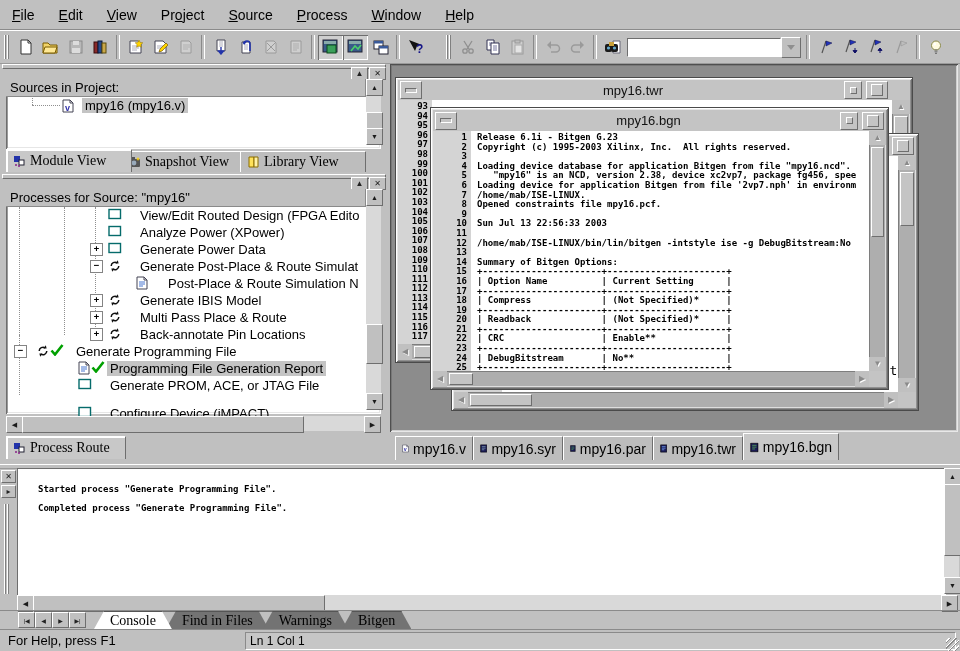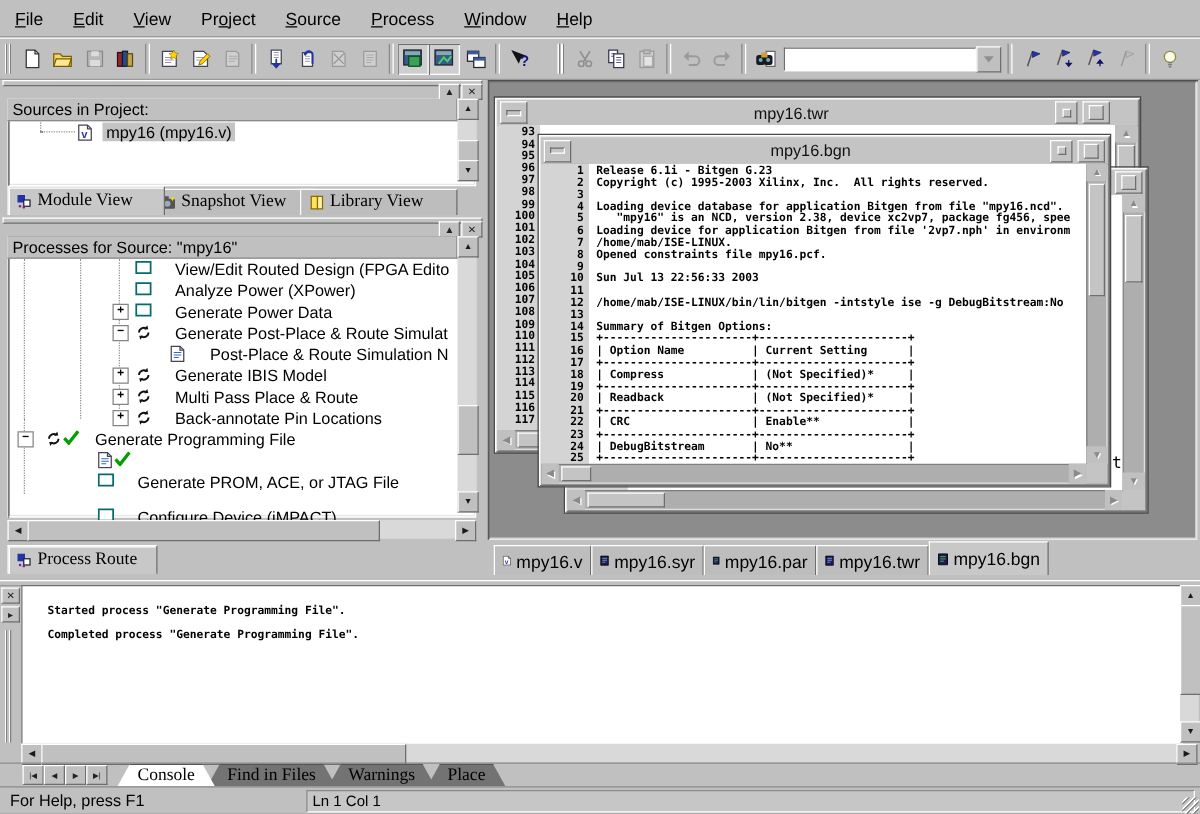--- a/index.html
+++ b/index.html
@@ -499,20 +499,21 @@
         </svg>
       <span class="lbl" style="left:70px">Generate Programming File</span>
     </div>
     <div class="tree-row" style="top:171px;width:360px">
       <svg class="tree-ic" style="left:72px" width="12" height="14">
           <use href="#s-doc"></use>
         </svg>
       <svg class="chk" style="left:85px" width="14" height="12">
           <use href="#s-chk"></use>
         </svg>
+      <span class="lbl" style="left:101px"><span class="sel-bg">Programming File Generation Report</span></span>
     </div>
     <div class="tree-row" style="top:188px;width:360px">
       <svg class="tree-ic" style="left:72px" width="14" height="12">
           <use href="#s-sq"></use>
         </svg>
       <span class="lbl" style="left:104px">Generate PROM, ACE, or JTAG File</span>
     </div>
     <div class="tree-row" style="top:216px;width:313px">
       <svg class="tree-ic" style="left:72px" width="14" height="12">
           <use href="#s-sq"></use>
@@ -770,21 +771,21 @@
     <div class="stab active">
         <span>Console</span>
       </div>
     <div class="stab">
         <span>Find in Files</span>
       </div>
     <div class="stab">
         <span>Warnings</span>
       </div>
     <div class="stab">
-        <span>Place</span>
+        <span>Bitgen</span>
       </div>
   </div>
 
   <div class="statusbar">
     <span class="sb-help">For Help, press F1</span>
     <div class="sb-field">Ln 1 Col 1</div>
     <div class="sb-grip"></div>
   </div>
 
 </div>

